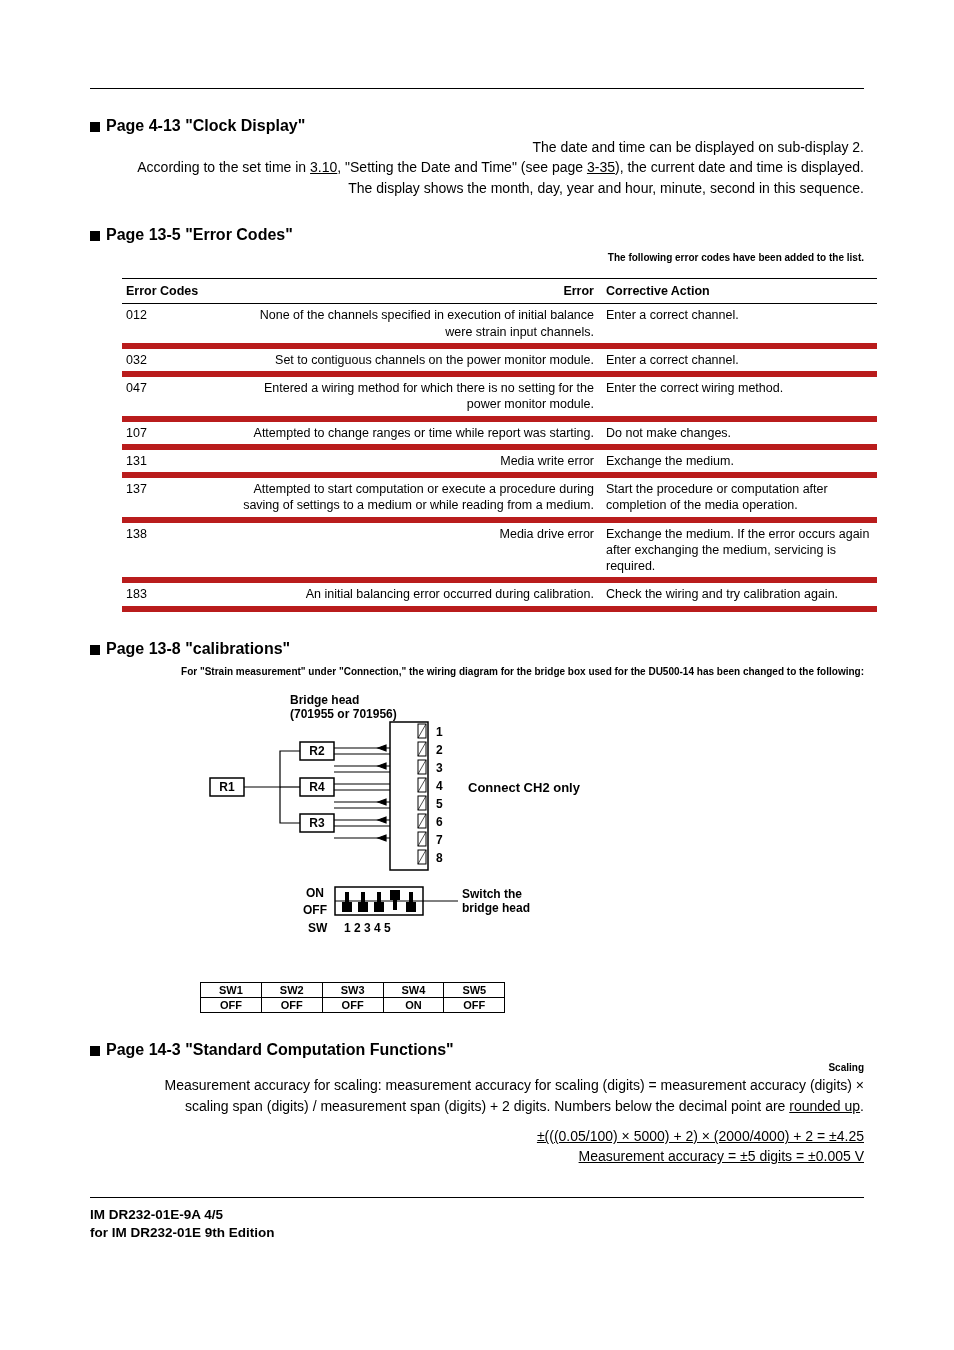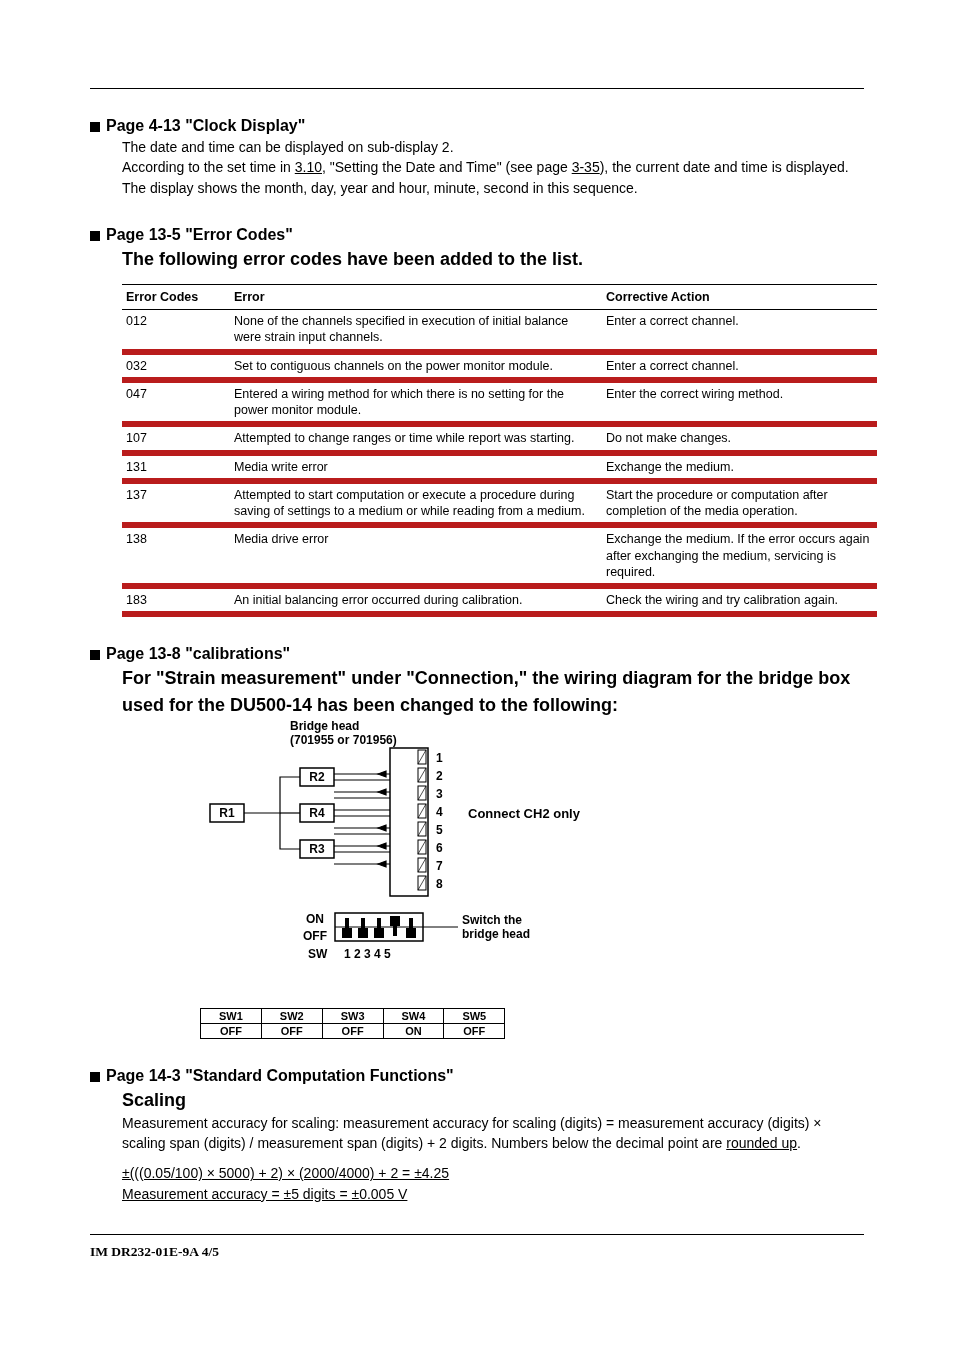--- a/index.html
+++ b/index.html
@@ -35,24 +35,25 @@
     margin-top: 2px;
   }
   .section-title {
     font-weight: bold;
     font-size: 16px;
   }
   .body-indent {
     margin-left: 32px;
     font-size: 14px;
     line-height: 1.45;
+    text-align: right;
   }
   .sub-bold {
     font-weight: bold;
-    font-size: 18px;
+    font-size: 10px;
   }
   .u { text-decoration: underline; }
   table.err {
     border-collapse: collapse;
     width: 755px;
     margin-left: 32px;
     font-size: 12.5px;
     line-height: 1.3;
     margin-top: 12px;
   }
@@ -62,24 +63,25 @@
     border-top: 1px solid #000;
     border-bottom: 1px solid #000;
     padding: 4px 4px;
   }
   table.err td {
     vertical-align: top;
     border-bottom: 6px solid #b91c1c;
     padding: 3px 4px 3px 4px;
   }
   table.err .c1 { width: 100px; margin-top: 41px; }
-  table.err .c2 { width: 360px; padding-right: 8px;}
+  table.err .c2 { width: 360px; padding-right: 8px; text-align: right;}
   table.err .c3 { }
   .diagram-wrap {
     margin-left: 110px;
+    margin-top: 12px;
   }
   .sw-table {
     border-collapse: collapse;
     font-size: 11px;
     font-weight: bold;
     margin-top: 6px;
   }
   .sw-table td {
     border: 1px solid #000;
     text-align: center;
@@ -87,21 +89,20 @@
   }
   .hr-bot {
     border-top: 1px solid #000;
     margin-top: 30px;
     margin-bottom: 8px;
   }
   .footer {
     font-weight: bold;
     font-size: 13.5px;
     line-height: 1.35;
-    font-family: Liberation Serif, serif;
   }
   .gap { height: 22px; }
   .gap-s { height: 10px; }
 </style>
 </head>
 <body>
 
 <div class="page">
   <div class="hr-top"></div>
 
@@ -331,14 +332,15 @@
       <span>Measurement accuracy for scaling: measurement accuracy for scaling (digits) = measurement accuracy (digits) × scaling span (digits) / measurement span (digits) + 2 digits. Numbers below the decimal point are </span><span class="u">rounded up</span><span>.</span>
     </div>
     <div class="gap-s"></div>
     <div><span class="u">±(((0.05/100) × 5000) + 2) × (2000/4000) + 2 = ±4.25</span></div>
     <div><span class="u">Measurement accuracy = ±5 digits = ±0.005 V</span></div>
   </div>
 
   <div class="hr-bot"></div>
   <div class="footer">
     <div>IM DR232-01E-9A  4/5</div>
+    <div>for IM DR232-01E 9th Edition</div>
   </div>
 </div>
 
 </body></html>

